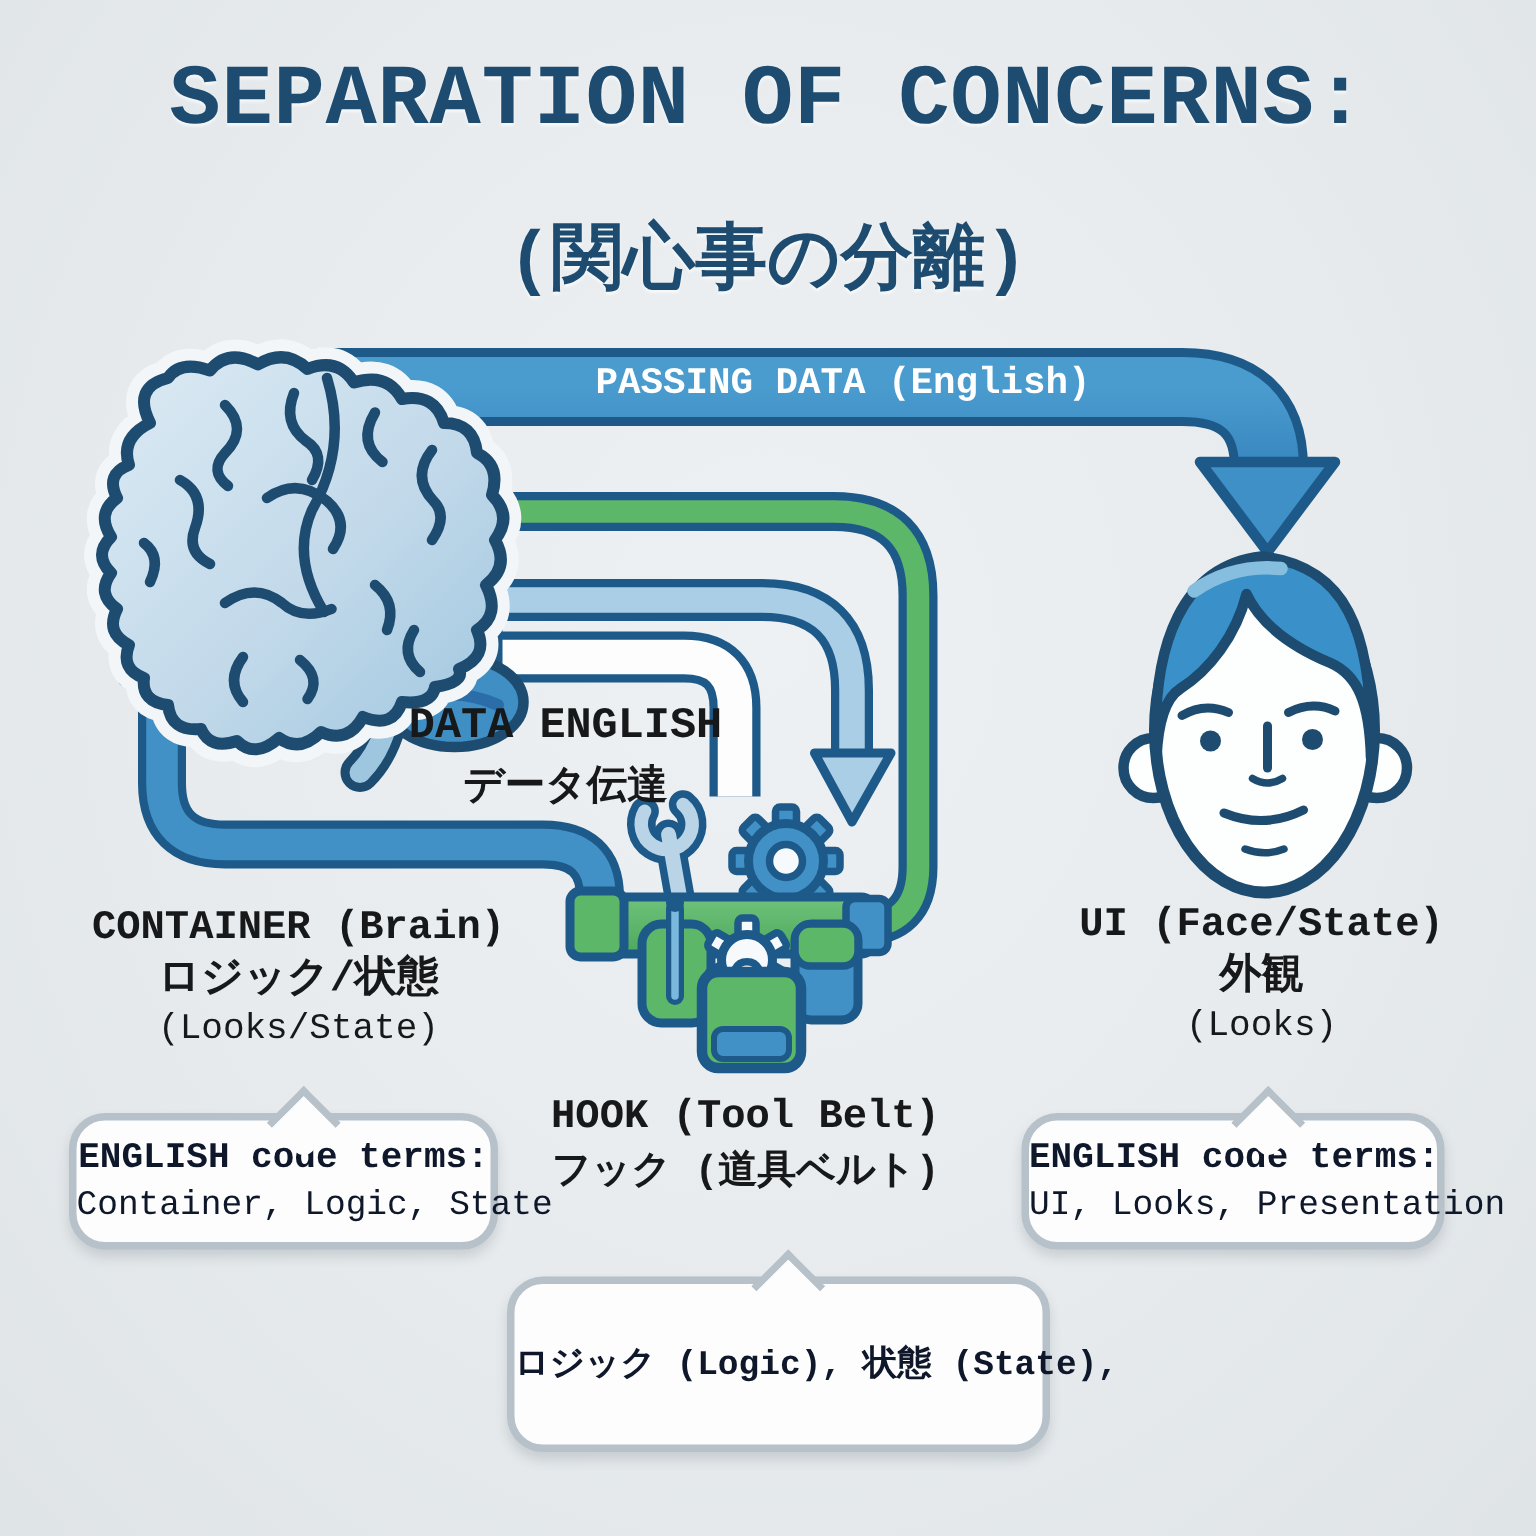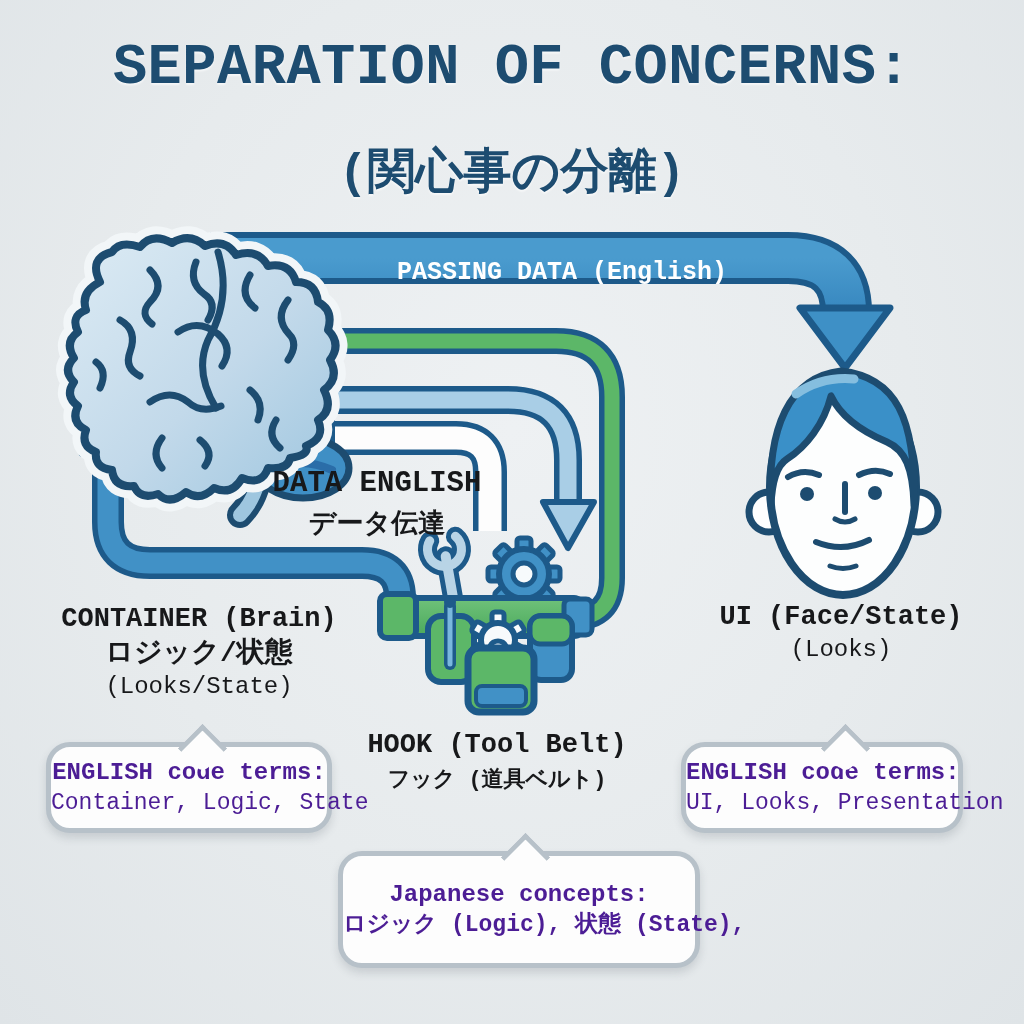--- a/index.html
+++ b/index.html
@@ -9,40 +9,40 @@
     overflow:hidden;
     background:radial-gradient(ellipse at 50% 42%, #eef1f3 0%, #e7ebed 55%, #dfe4e7 100%);
     font-family:Liberation Mono, monospace;
   }
   .abs{position:absolute;}
   .ctr{transform:translateX(-50%);text-align:center;white-space:nowrap;}
   
   .title1{top:36px;left:512px;font-size:57px;font-weight:700;letter-spacing:.5px;color:#1d4c70;text-shadow:0 2px 2px rgba(255,255,255,.6);}
   .title2{top:102px;left:512px;font-size:48px;font-weight:700;color:#1d4c70;text-shadow:0 2px 2px rgba(255,255,255,.6);margin-top:37px;}
   
-  .pass-en{top:258px;left:562px;font-size:25px;font-weight:700;color:#ffffff;}
+  .pass-en{top:241px;left:562px;font-size:25px;font-weight:700;color:#ffffff;}
   .pass-ja{top:284px;left:560px;font-size:26px;font-weight:700;color:#121417;}
   .dp-en{top:467px;left:377px;font-size:29px;font-weight:700;color:#17181a;}
   .dp-ja{top:505px;left:377px;font-size:27px;font-weight:700;color:#17181a;}
   
   .node{color:#17181a;}
   .node .l1{font-size:27px;font-weight:700;line-height:34px;}
   .node .l2{font-size:28px;font-weight:700;line-height:35px;}
   .node .l3{font-size:24px;font-weight:500;line-height:32px;}
   .container-label{top:602px;left:199px;}
   .ui-label{top:600px;left:841px;}
   .ui-label .l2{font-size:28px;}
   .hook-label{top:727px;left:497px;}
   .hook-label .l1{font-size:27px;line-height:36px;}
-  .hook-label .l2{font-size:22px;line-height:36px;}
+  .hook-label .l2{font-size:26px;line-height:36px;}
   
   .bubble{
     background:#fdfdfd;border:5px solid #b7c1c9;border-radius:24px;
     box-shadow:0 5px 8px rgba(70,85,95,.18);
-    color:#4c1d95;display:flex;flex-direction:column;justify-content:center;
+    color:#0f172a;display:flex;flex-direction:column;justify-content:center;
   }
   .bubble .pointer{
     position:absolute;top:-16px;width:30px;height:30px;background:#fdfdfd;
     border-top:5px solid #b7c1c9;border-left:5px solid #b7c1c9;
     transform:rotate(45deg);border-bottom-right-radius:8px;
   }
   .bubble .b1{font-size:24px;font-weight:700;line-height:31px;text-align:center;white-space:nowrap;}
   .bubble .b2{font-size:23px;font-weight:500;line-height:30px;text-align:left;white-space:nowrap;}
   .bubble-left{left:46px;top:742px;width:276px;height:81px;}
   .bubble-left .pointer{left:134px;}
@@ -234,20 +234,21 @@
   <div class="abs ctr dp-ja">データ伝達</div>
 
   <div class="abs ctr node container-label">
     <div class="l1">CONTAINER (Brain)</div>
     <div class="l2">ロジック/状態</div>
     <div class="l3">(Looks/State)</div>
   </div>
 
   <div class="abs ctr node ui-label">
     <div class="l1">UI (Face/State)</div>
+    <div class="l2">外観</div>
     <div class="l3">(Looks)</div>
   </div>
 
   <div class="abs ctr node hook-label">
     <div class="l1">HOOK (Tool Belt)</div>
     <div class="l2">フック (道具ベルト)</div>
   </div>
 
   <div class="abs bubble bubble-left">
     <div class="pointer"></div>
@@ -256,17 +257,16 @@
   </div>
 
   <div class="abs bubble bubble-right">
     <div class="pointer"></div>
     <div class="b1">ENGLISH code terms:</div>
     <div class="b2">UI, Looks, Presentation</div>
   </div>
 
   <div class="abs bubble bubble-bottom">
     <div class="pointer"></div>
-    <div class="b1">Japanese concepts:</div>
     <div class="b2">ロジック (Logic), 状態 (State),</div>
   </div>
 
 </div>
 
 </body></html>

